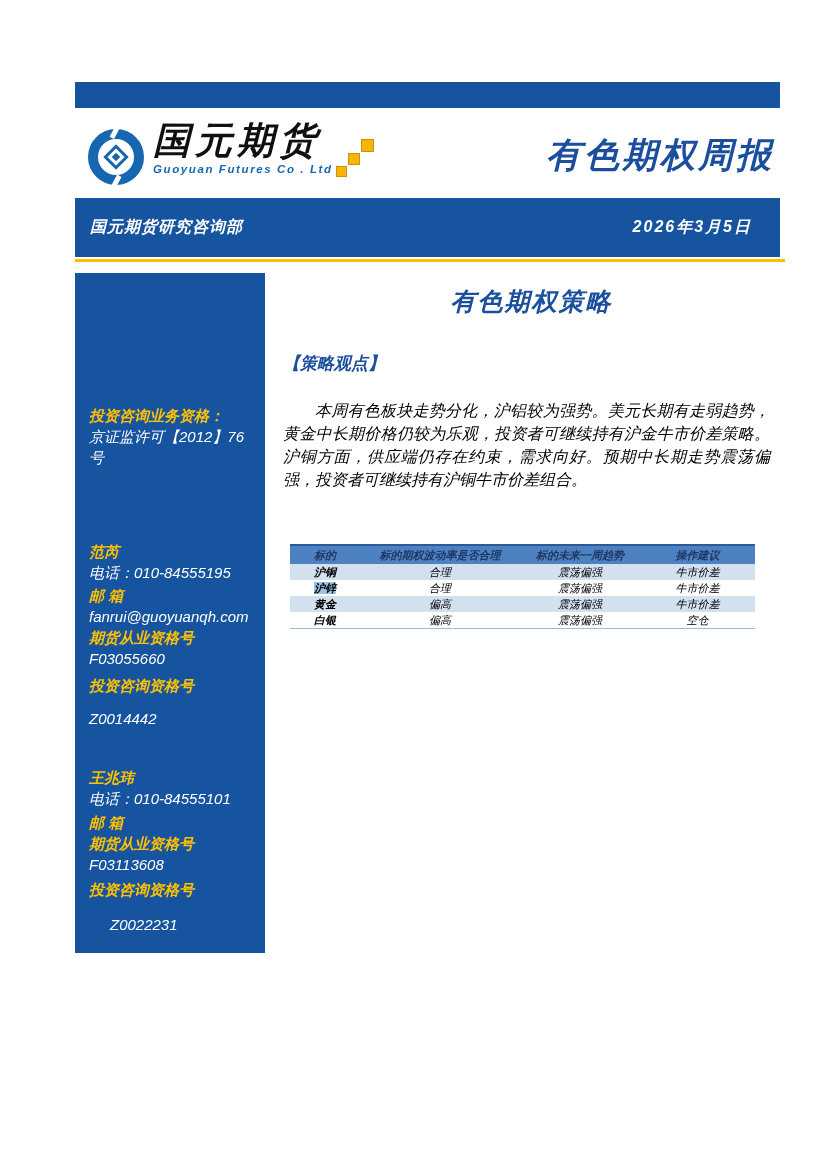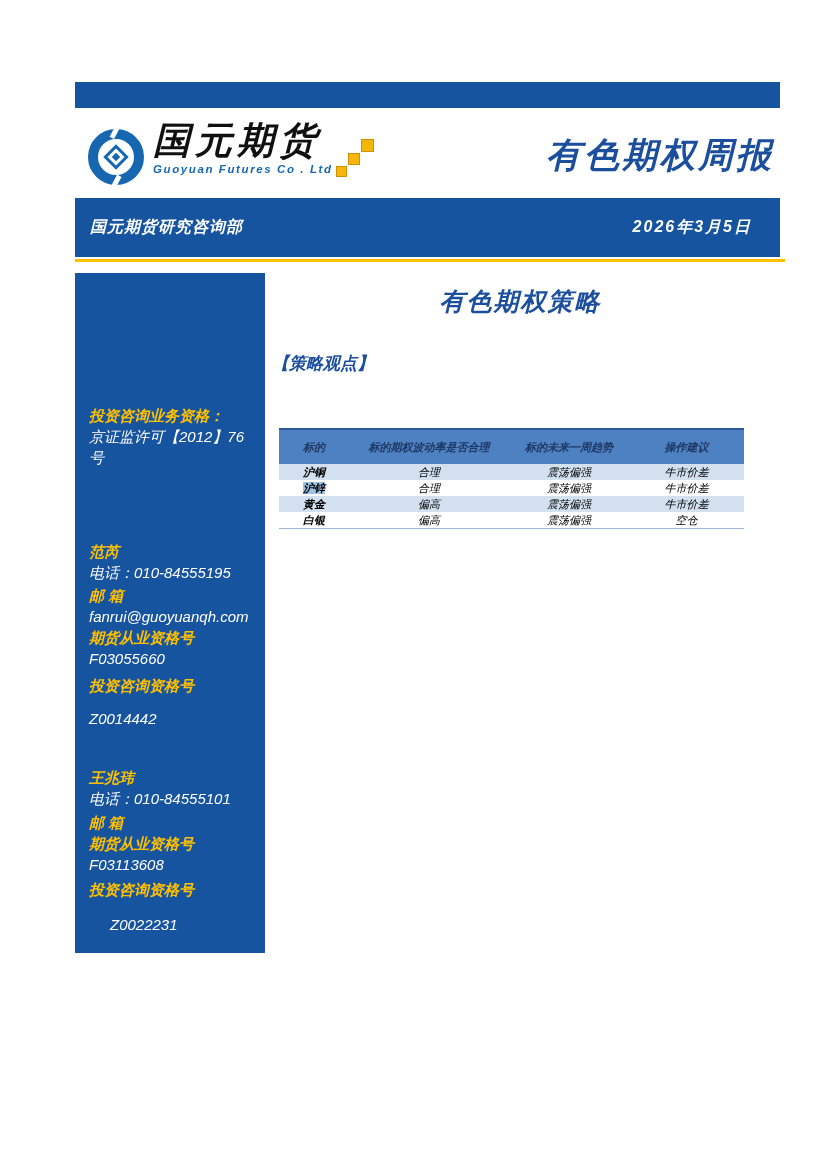--- a/index.html
+++ b/index.html
@@ -36,34 +36,34 @@
   .sp-a{margin-top:73px;}  
   .sp-b{margin-top:2px;}
   .sp-c{margin-top:6px;}
   .sp-d{margin-top:12px;}
   .sp-e{margin-top:38px;}  
   .sp-f{margin-top:3px;}
   .sp-g{margin-top:4px;}
   .sp-h{margin-top:14px;margin-left:21px;}
 
   
-  .main{position:absolute;left:272px;top:273px;width:497px;}
+  .main{position:absolute;left:283px;top:273px;width:497px;}
   .doc-title{margin-top:13px;text-align:center;font-size:25px;font-weight:bold;color:#1B4F9E;
         letter-spacing:2px;line-height:30px;}
   .section-heading{margin-top:37px;font-size:17px;font-weight:bold;color:#1B4F9E;line-height:22px;}
   .para{margin-top:24px;width:487px;font-family:"Liberation Serif","DejaVu Serif",serif;
         font-size:16px;line-height:23px;color:#000;text-align:justify;text-indent:2em;}
 
   
   .tbl-wrap{margin-top:53px;margin-left:7px;width:465px;}
   table.strategy{border-collapse:collapse;width:465px;table-layout:fixed;
         font-family:"Liberation Sans","DejaVu Sans",sans-serif;font-size:11px;
         border-top:2px solid #2B5A9D;border-bottom:1px solid #9FB9D9;}
   table.strategy th{background:#4D81C2;color:#1F3864;font-weight:bold;height:18px;
-        padding:8px;text-align:center;}
+        padding:0;text-align:center;}
   table.strategy td{height:16px;padding:0;text-align:center;color:#000;}
   table.strategy td.col-label{font-weight:bold;}
   table.strategy tbody tr:nth-child(odd){background:#D3E0F0;}
   table.strategy tbody tr:nth-child(even){background:#ffffff;}
   .hl{background:#9CC3E5;}
 </style>
 </head>
 <body>
 
 <div class="page">
@@ -117,20 +117,21 @@
     <div class="s-label sp-f">邮 箱</div>
     <div class="s-label">期货从业资格号</div>
     <div class="s-value">F03113608</div>
     <div class="s-label sp-g">投资咨询资格号</div>
     <div class="s-value sp-h">Z0022231</div>
   </div>
 
   <div class="main">
     <div class="doc-title">有色期权策略</div>
     <div class="section-heading">【策略观点】</div>
+    <div class="para">本周有色板块走势分化，沪铝较为强势。美元长期有走弱趋势，黄金中长期价格仍较为乐观，投资者可继续持有沪金牛市价差策略。沪铜方面，供应端仍存在约束，需求向好。预期中长期走势震荡偏强，投资者可继续持有沪铜牛市价差组合。</div>
 
     <div class="tbl-wrap">
       <table class="strategy">
         <colgroup>
           <col style="width:70px">
             <col style="width:160px">
             <col style="width:120px">
             <col style="width:115px">
         </colgroup>
         <thead>

